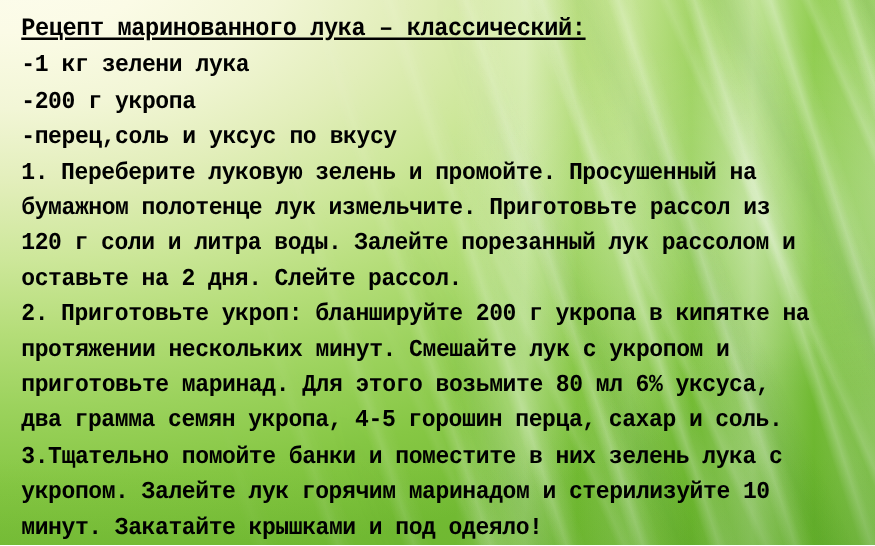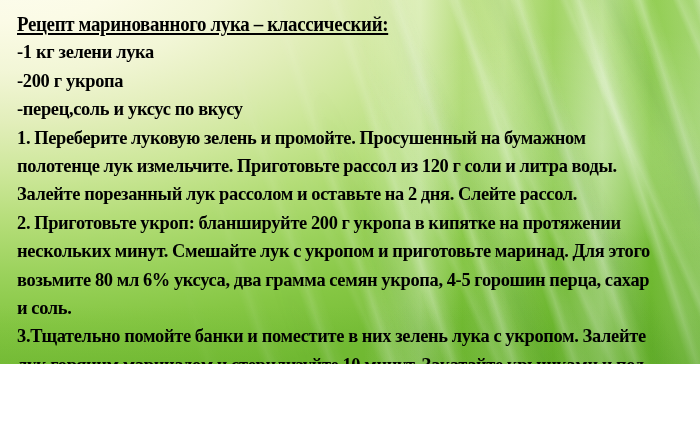--- a/index.html
+++ b/index.html
@@ -5,23 +5,23 @@
 <style>
   html, body {
     margin: 0;
     padding: 0;
     background: #ffffff;
   }
 
   #card {
     position: relative;
     width: 700px;
-    height: 364px;
+    height: 436px;
     overflow: hidden;
-    font-family: Liberation Serif, serif;
+    font-family: Liberation Mono, monospace;
     -webkit-font-smoothing: antialiased;
   }
 
   
   .bg-layer {
     position: absolute;
     inset: 0;
     pointer-events: none;
   }
 

